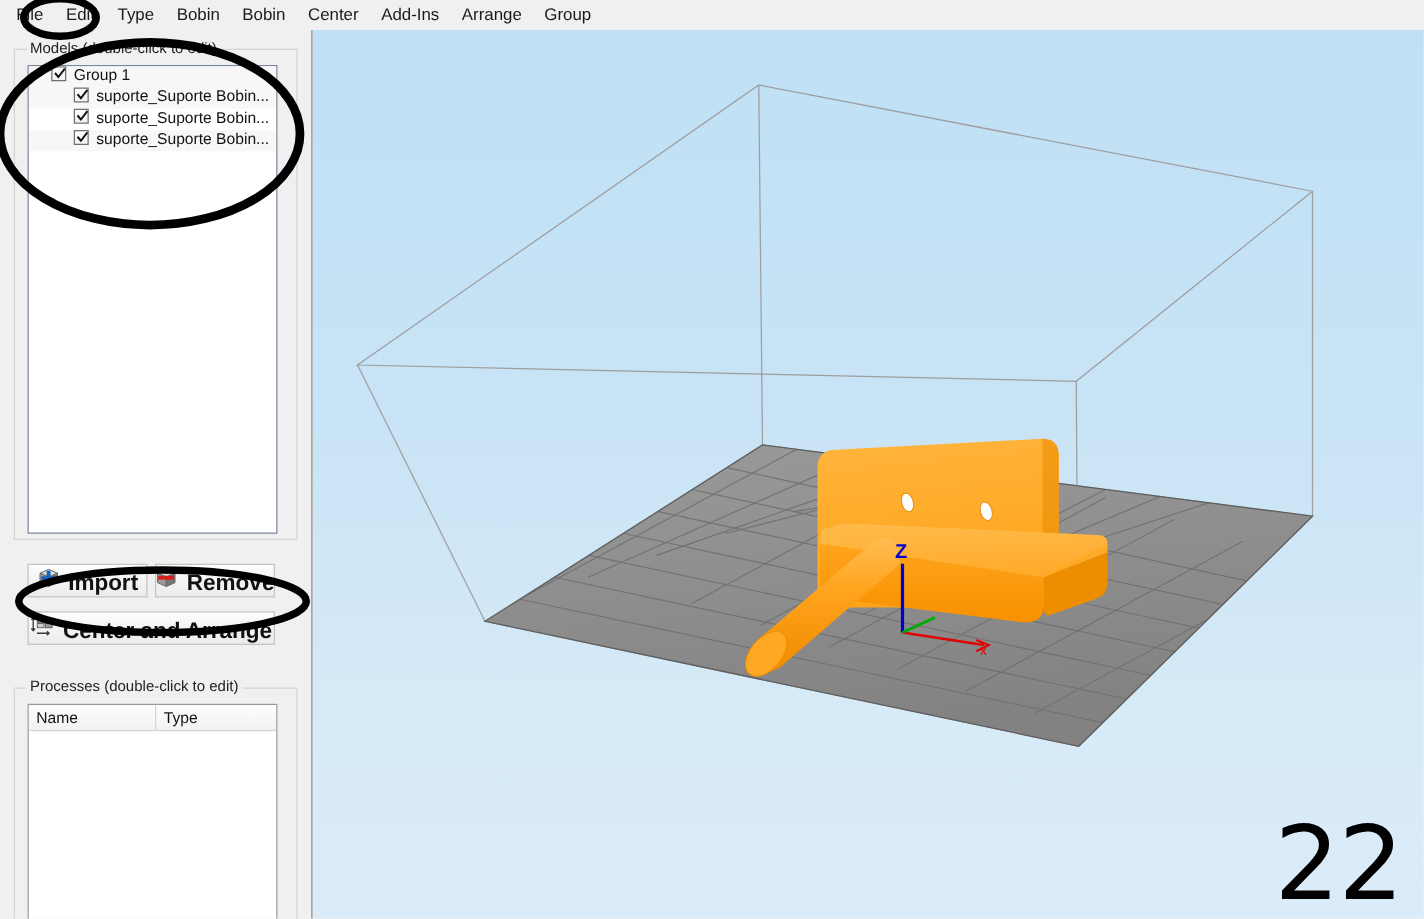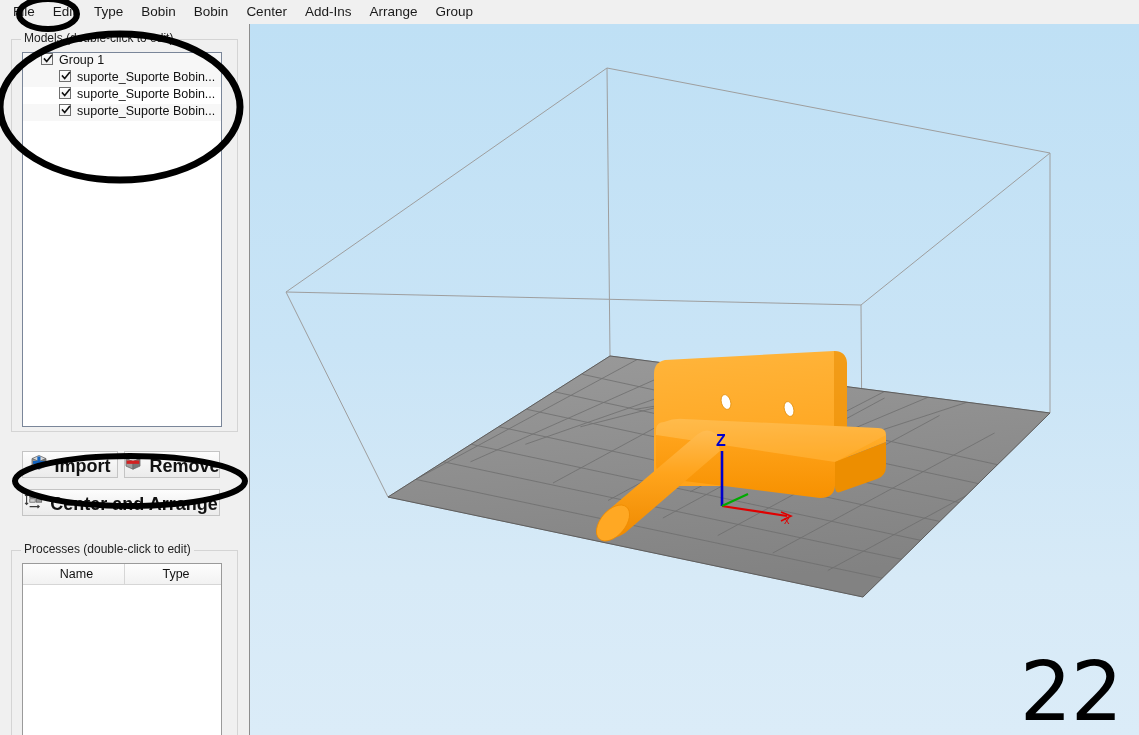--- a/index.html
+++ b/index.html
@@ -144,21 +144,20 @@
     background: #ffffff;
     border: 1px solid #9a9a9a;
     box-sizing: border-box;
     overflow: hidden;
   }
   .proc-header {
     display: flex;
     height: 20px;
     background: linear-gradient(#fdfdfd, #f2f2f2);
     border-bottom: 1px solid #d6d6d6;
-    text-align: center;
   }
   .proc-th {
     font-size: 12.5px;
     color: #111;
     padding: 2px 0 0 6px;
     box-sizing: border-box;
     line-height: 17px;
   }
   .proc-th.col-name { width: 102px; border-right: 1px solid #d6d6d6; }
   .proc-th.col-type { width: 96px; }

